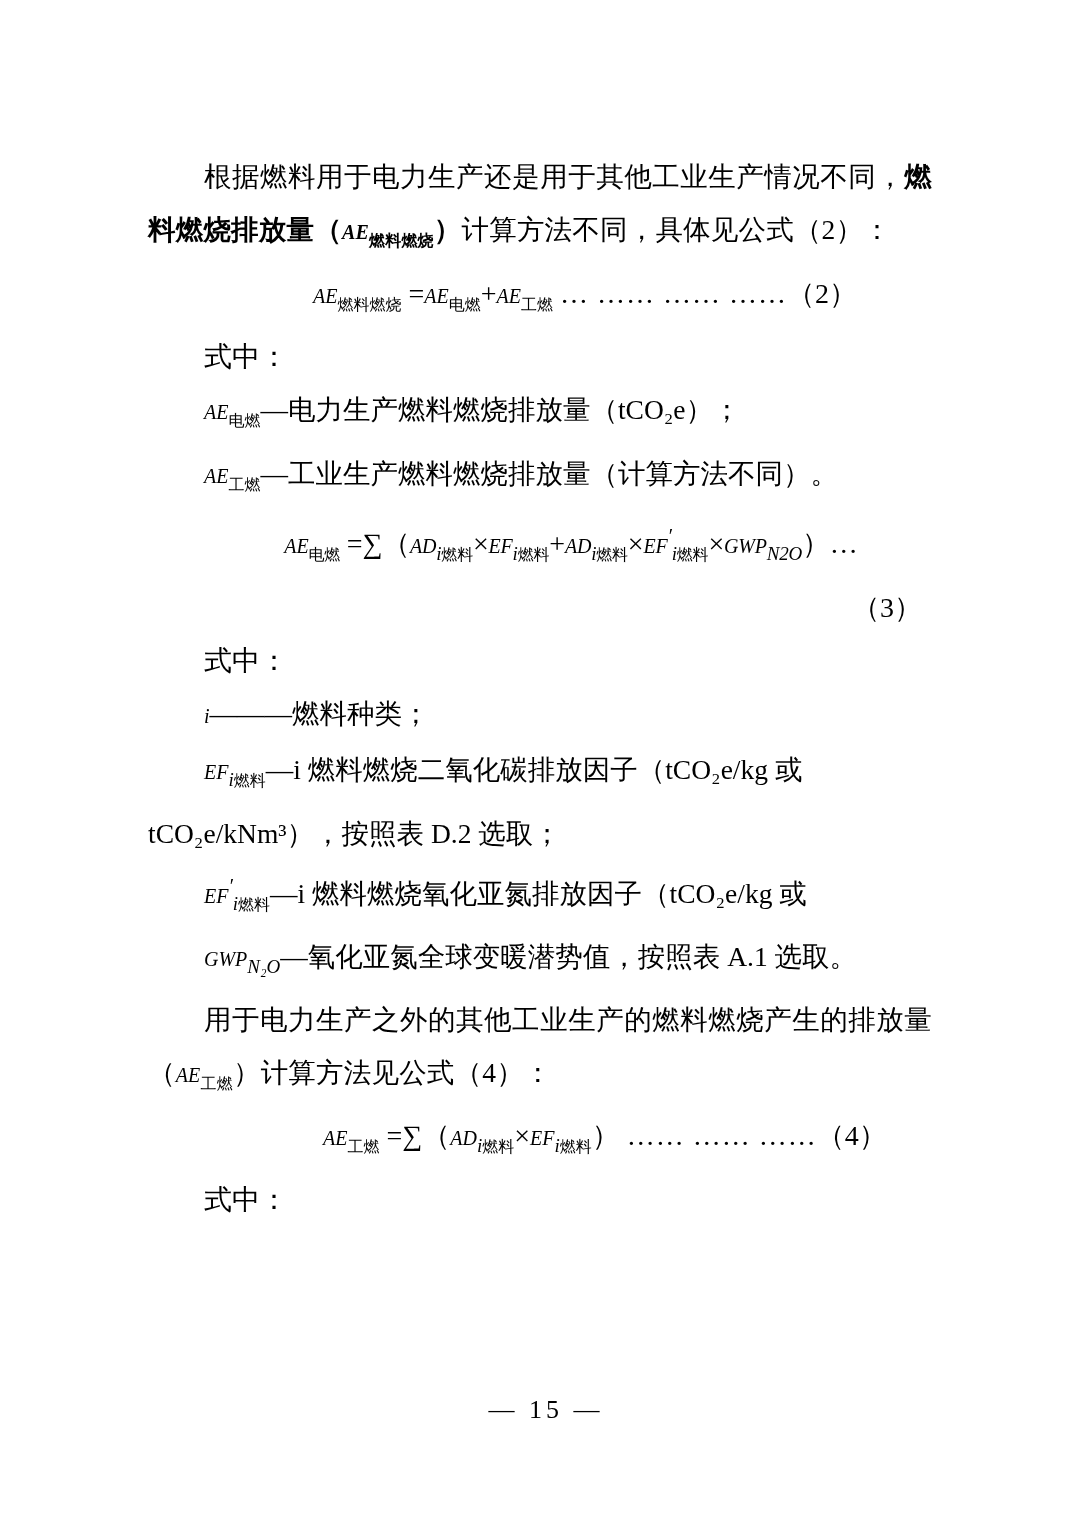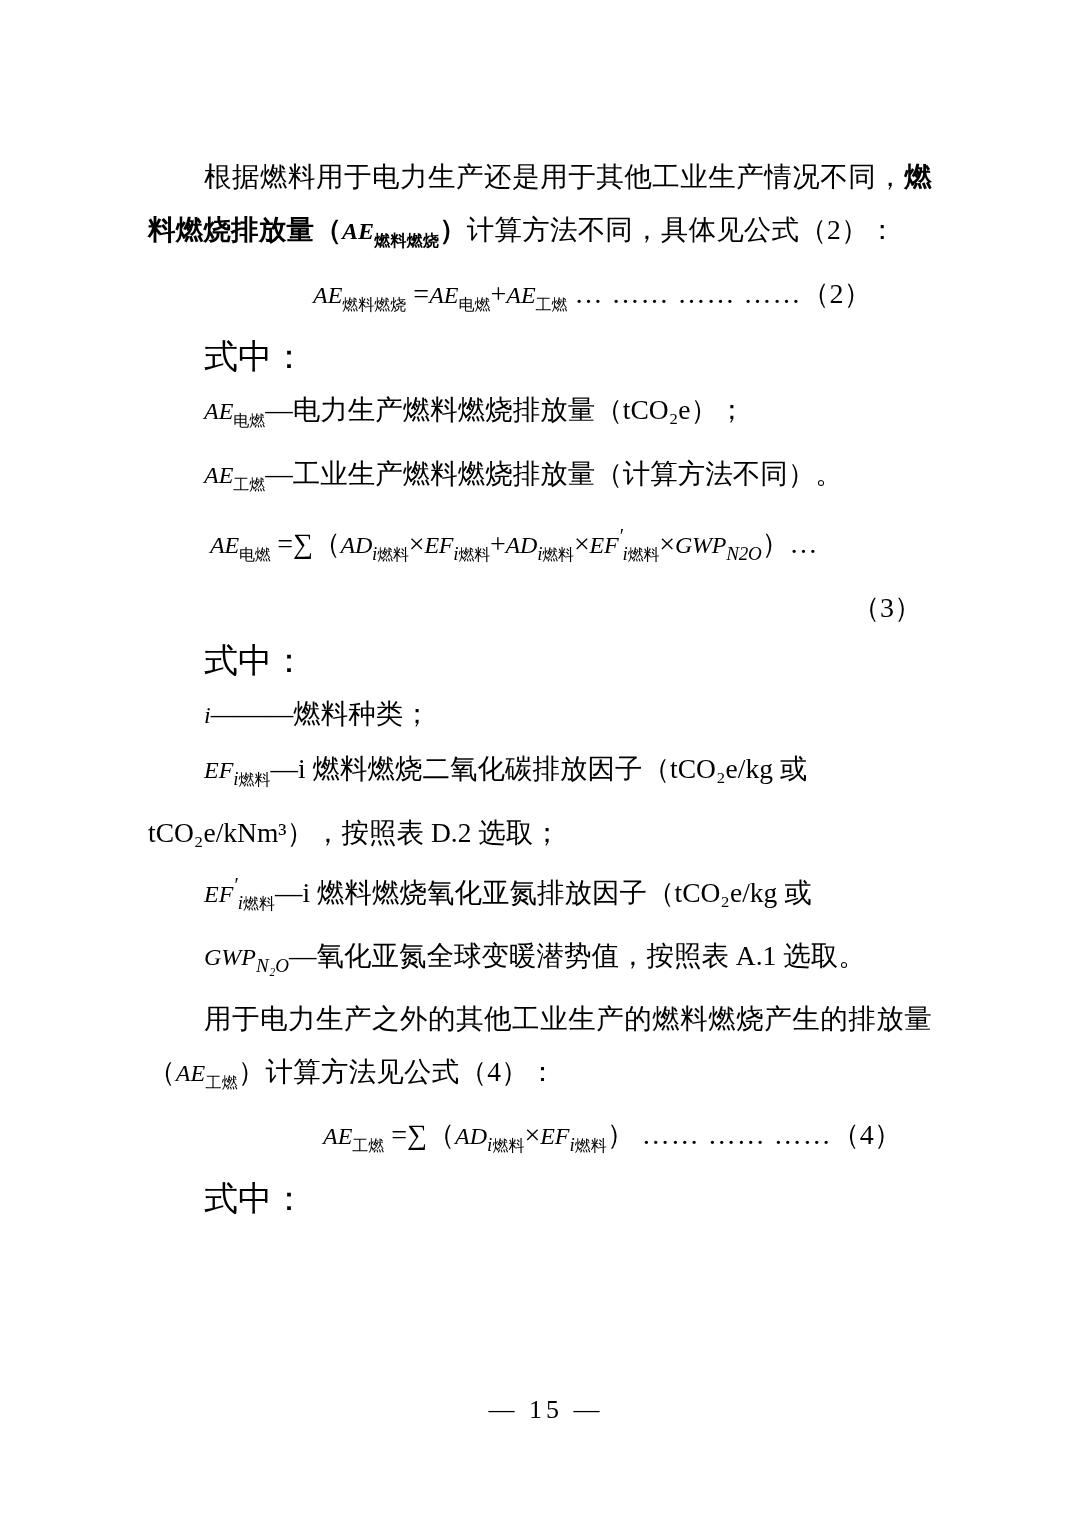--- a/index.html
+++ b/index.html
@@ -33,21 +33,21 @@
   }
   .indent {
     text-indent: 56px;
   }
   .bold {
     font-weight: bold;
   }
   .mi {
     font-family: "Liberation Serif", serif;
     font-style: italic;
-    font-size: 24px;
+    font-size: 20px;
   }
   .sub {
     font-size: 16px;
     vertical-align: sub;
     font-style: normal;
     font-family: "Liberation Sans", sans-serif;
   }
   .subi {
     font-size: 19px;
     vertical-align: sub;
@@ -59,29 +59,29 @@
     vertical-align: super;
     font-style: italic;
   }
   .formula {
     font-size: 28px;
     line-height: 53px;
     margin: 0;
     white-space: nowrap;
   }
   .f-eq2 { padding-left: 165px; }
-  .f-eq3 { padding-left: 62px; letter-spacing: -0.2px; }
+  .f-eq3 { padding-left: 62px; letter-spacing: -0.2px; text-align: center; }
   .f-eq3-num { text-align: right; padding-right: 10px; }
   .f-eq4 { padding-left: 175px; }
   .dots {
     letter-spacing: 1px;
   }
   .where {
     text-indent: 56px;
-    font-size: 34px;
+    font-size: 28px;
     line-height: 53px;
     margin: 0;
   }
   .defline {
     text-indent: 56px;
     font-size: 27.5px;
     line-height: 53px;
     margin: 0;
   }
   .defline.cont {

